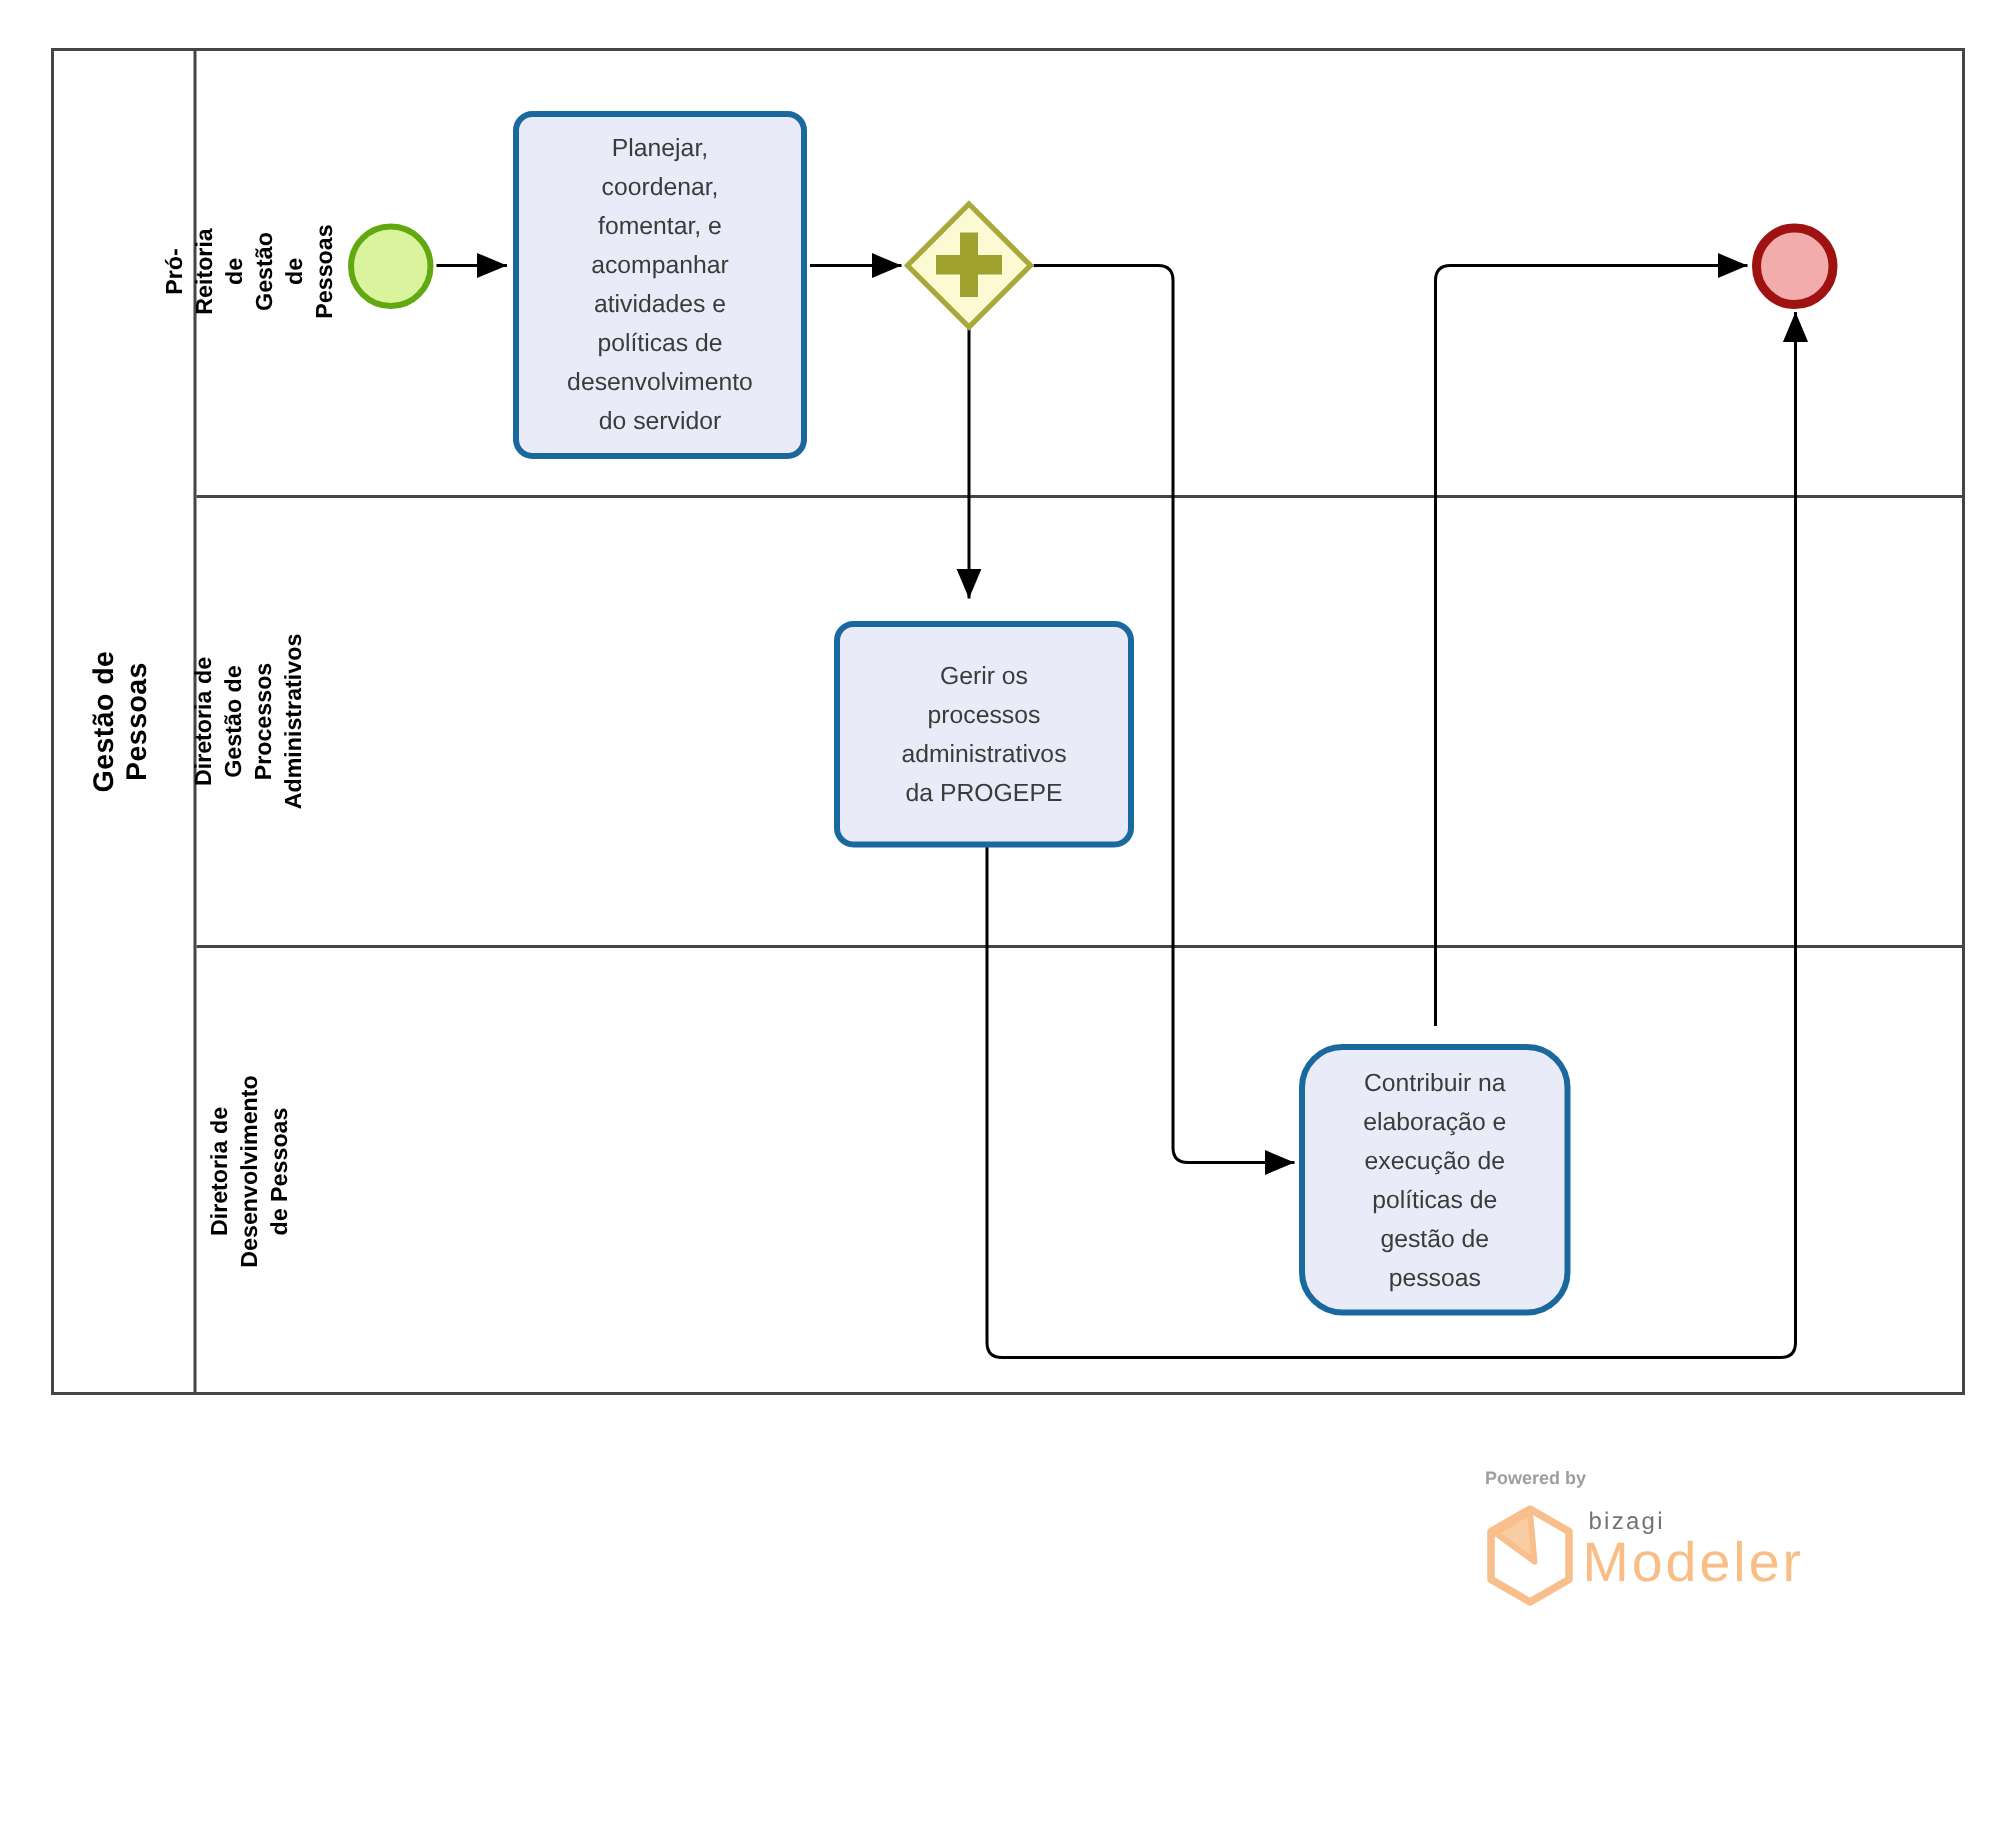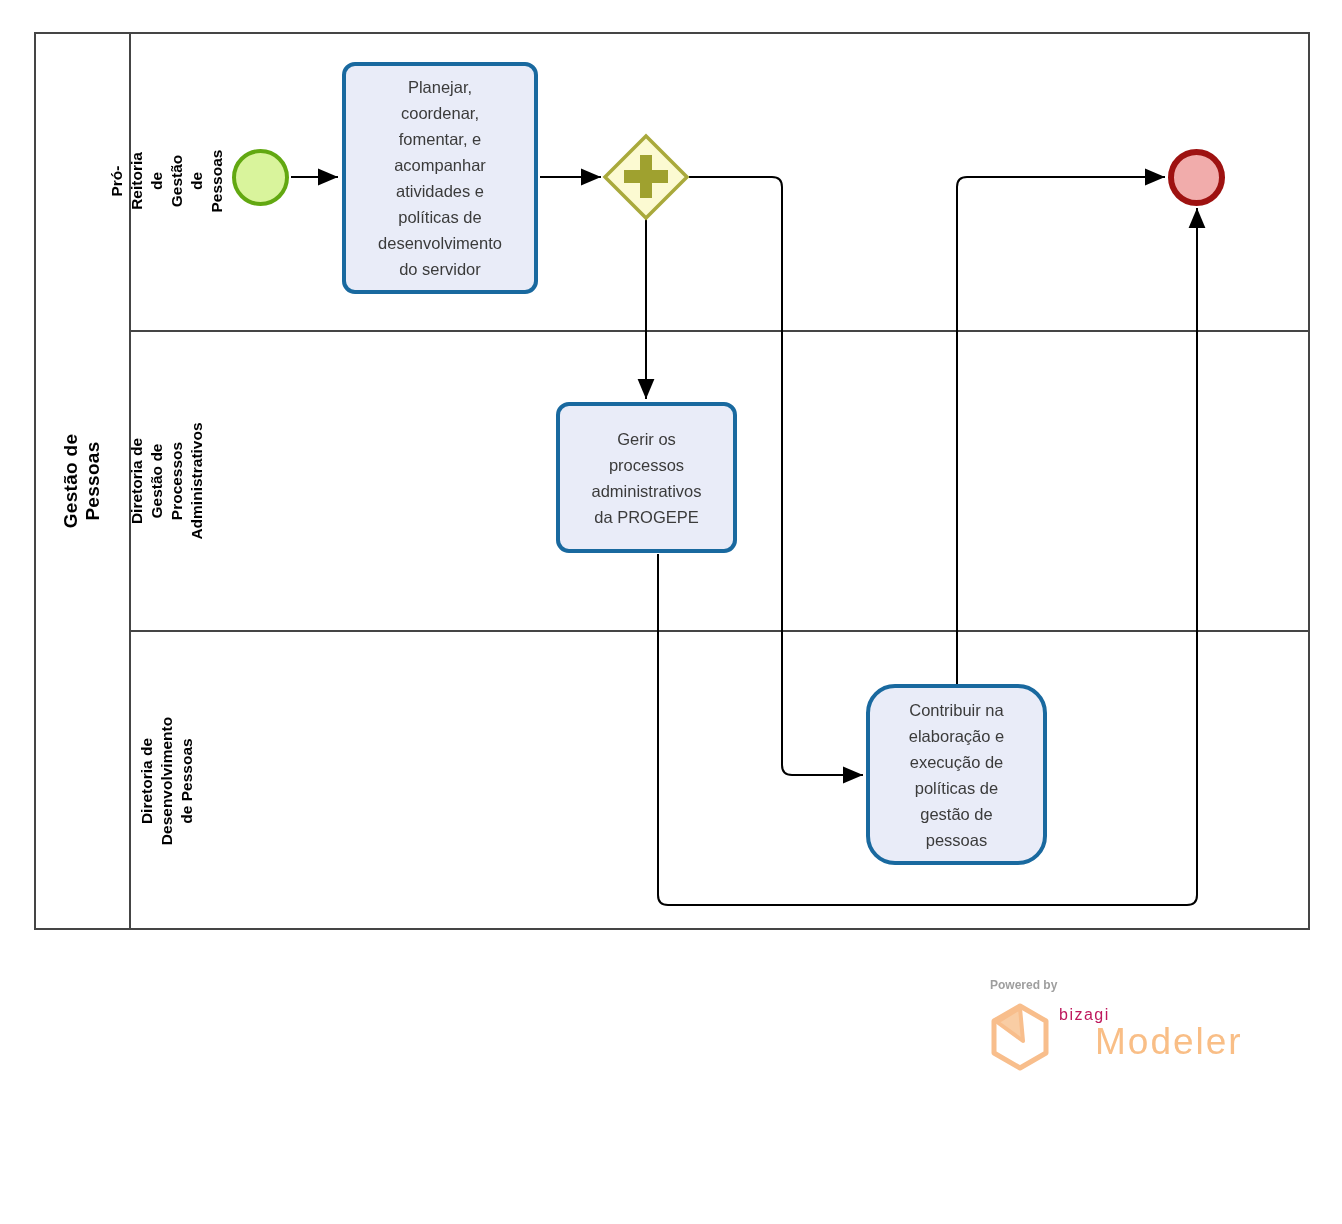--- a/index.html
+++ b/index.html
@@ -20,34 +20,34 @@
   .pool-label-wrap>span{font-size:19px;letter-spacing:.3px;}
   .lane-label-wrap{width:72px;height:298px;}
   .lane-label-wrap>span{font-size:15.5px;line-height:20px;}
   .lane1{left:131px;top:32px;}
   .lane2{left:131px;top:332px;}
   .lane3{left:131px;top:632px;}
   
   .task{
     background:#E9ECF8;border:4px solid #19699F;border-radius:13px;box-sizing:border-box;
     display:flex;align-items:center;justify-content:center;text-align:center;
-    font-size:16.5px;line-height:26px;white-space:pre-line;color:#3b3b3b;
+    font-size:16.5px;line-height:26px;white-space:pre-line;color:#3b3b3b;margin-top:12px;
   }
   .task.t1{left:342px;top:62px;width:196px;height:232px;}
-  .task.t2{left:556px;top:402px;width:181px;height:151px;}
+  .task.t2{left:556px;top:402px;width:200px;height:151px;}
   .task.t3{left:866px;top:684px;width:181px;height:181px;border-radius:29px;}
   .event{border-radius:50%;box-sizing:border-box;width:57px;height:57px;}
   .event.start{left:232px;top:149px;background:#D9F49C;border:4px solid #62A811;}
   .event.end{left:1168px;top:149px;background:#F1ACAB;border:6px solid #9E1211;}
   .connectors{left:0;top:0;width:1342px;height:1224px;pointer-events:none;}
   
   .powered-by{left:990px;top:978px;font-size:12px;font-weight:600;color:#9E9E9E;}
   .hex-logo{left:991px;top:1002px;}
-  .brand-bizagi{left:1059px;top:1006px;font-size:16px;color:#be185d;letter-spacing:1.5px;}
-  .brand-modeler{left:1055px;top:1021px;font-size:37px;color:#F9BE86;letter-spacing:2px;margin-left:40px;}
+  .brand-bizagi{left:1059px;top:1006px;font-size:16px;color:#737373;letter-spacing:1.5px;}
+  .brand-modeler{left:1055px;top:1021px;font-size:37px;color:#F9BE86;letter-spacing:2px;}
 </style>
 </head>
 <body>
 
 <div class="canvas">
 
   <div class="abs pool-border"></div>
   <div class="abs pool-header-line"></div>
   <div class="abs lane-divider d1"></div>
   <div class="abs lane-divider d2"></div>

